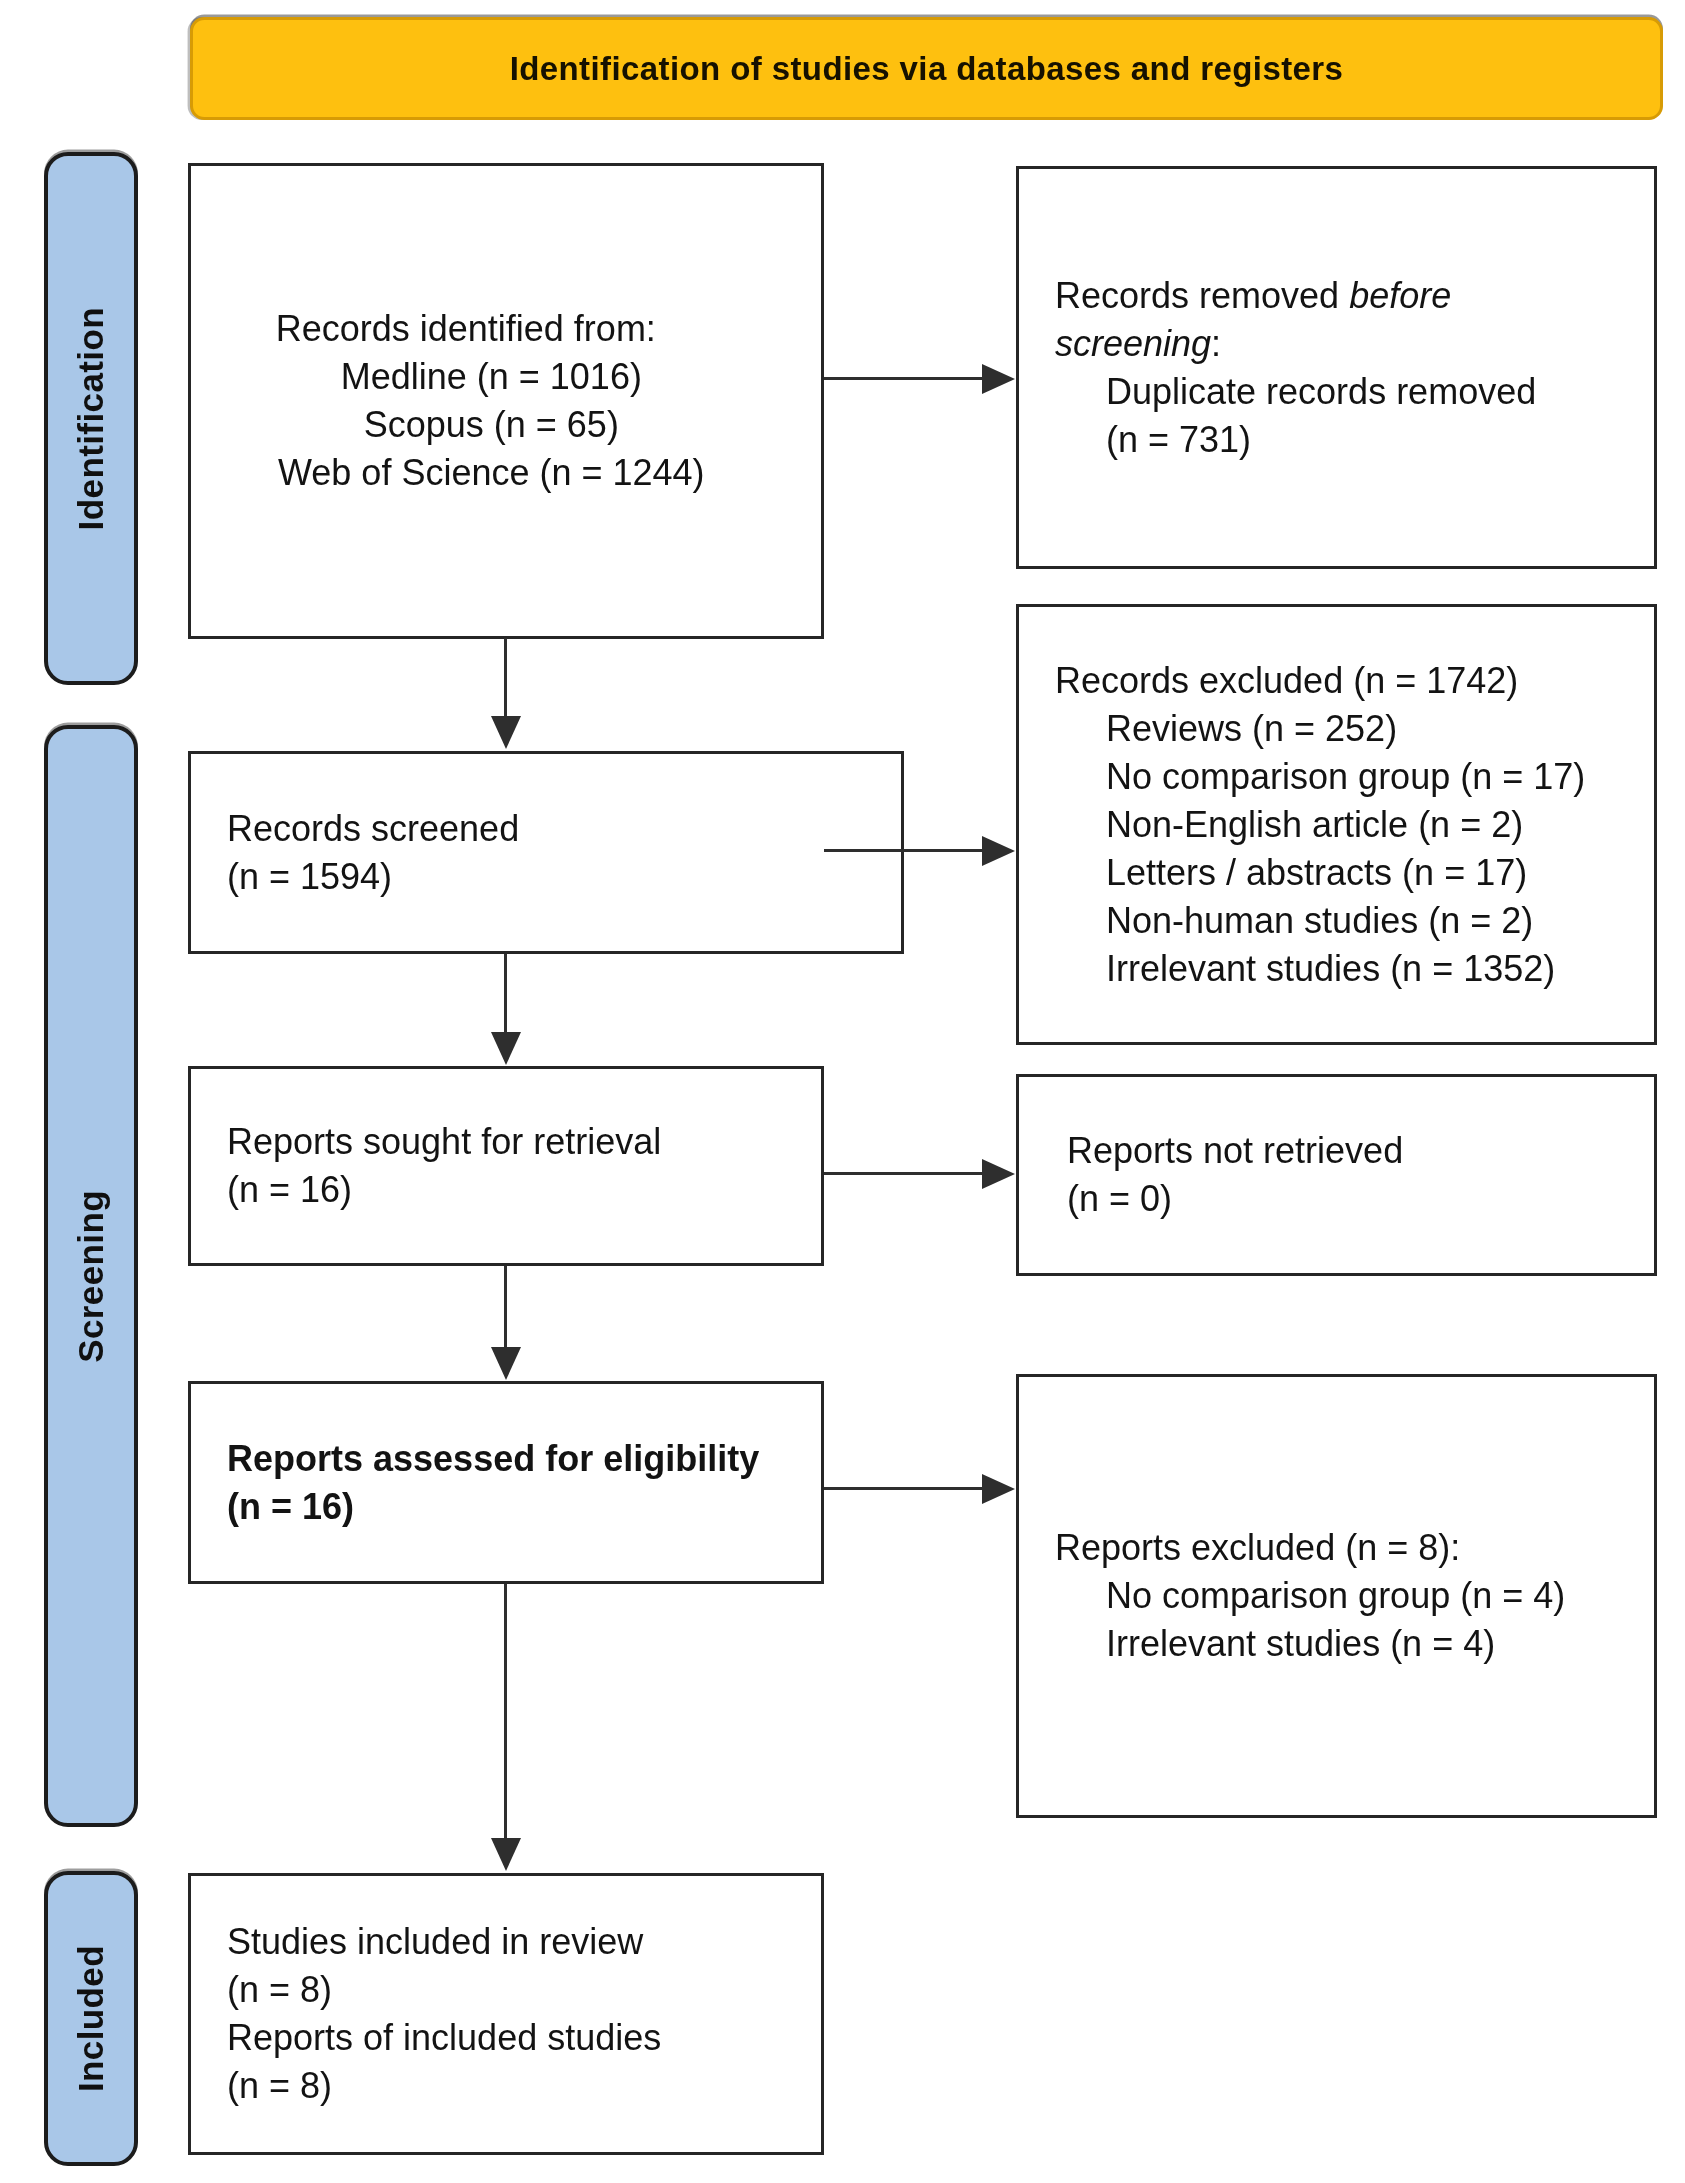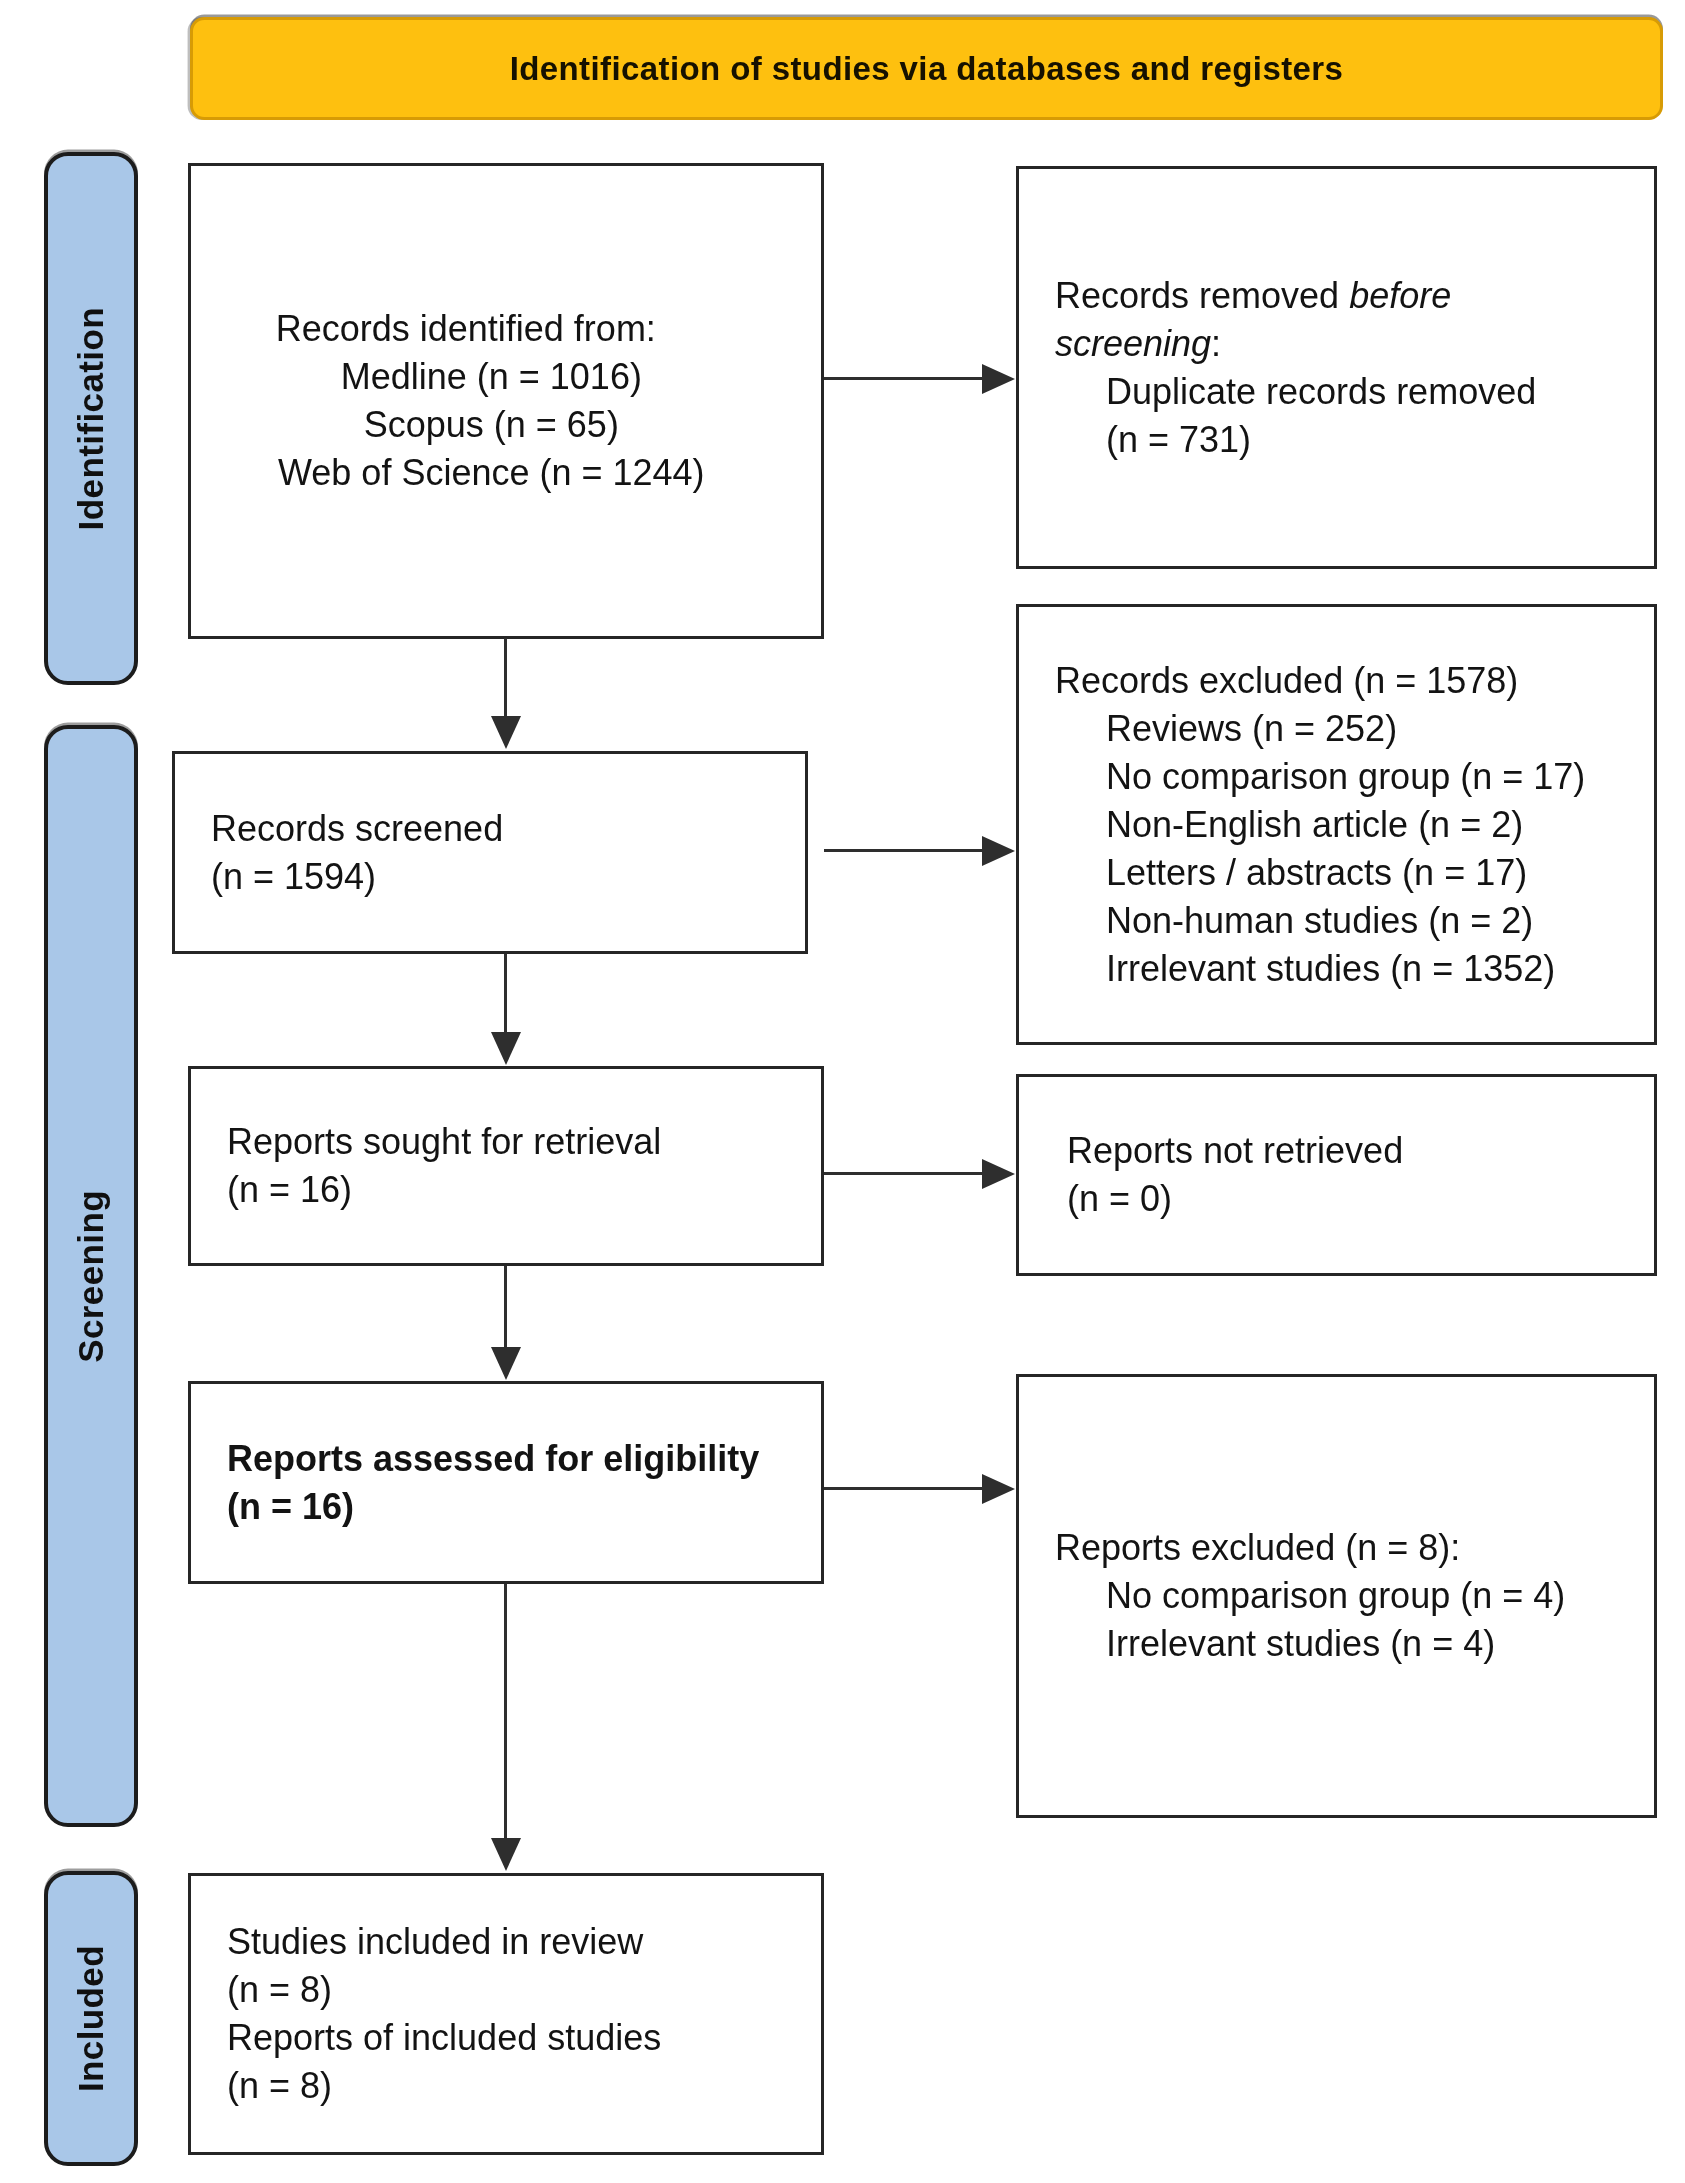--- a/index.html
+++ b/index.html
@@ -105,30 +105,30 @@
 
   <div class="bx" style="left:1016px;top:166px;width:641px;height:403px;">
     <div class="bt">
       <div class="line"><span>Records removed </span><i>before</i></div>
       <div class="line"><i>screening</i><span>:</span></div>
       <div class="line ind">Duplicate records removed</div>
       <div class="line ind">(n = 731)</div>
     </div>
   </div>
 
-  <div class="bx" style="left:172px;top:751px;width:636px;height:203px;">
+  <div class="bx" style="left:188px;top:751px;width:716px;height:203px;">
     <div class="bt">
       <div class="line">Records screened</div>
       <div class="line">(n = 1594)</div>
     </div>
   </div>
 
   <div class="bx" style="left:1016px;top:604px;width:641px;height:441px;">
     <div class="bt">
-      <div class="line">Records excluded (n = 1578)</div>
+      <div class="line">Records excluded (n = 1742)</div>
       <div class="line ind">Reviews (n = 252)</div>
       <div class="line ind">No comparison group (n = 17)</div>
       <div class="line ind">Non-English article (n = 2)</div>
       <div class="line ind">Letters / abstracts (n = 17)</div>
       <div class="line ind">Non-human studies (n = 2)</div>
       <div class="line ind">Irrelevant studies (n = 1352)</div>
     </div>
   </div>
 
   <div class="bx" style="left:188px;top:1066px;width:636px;height:200px;">

